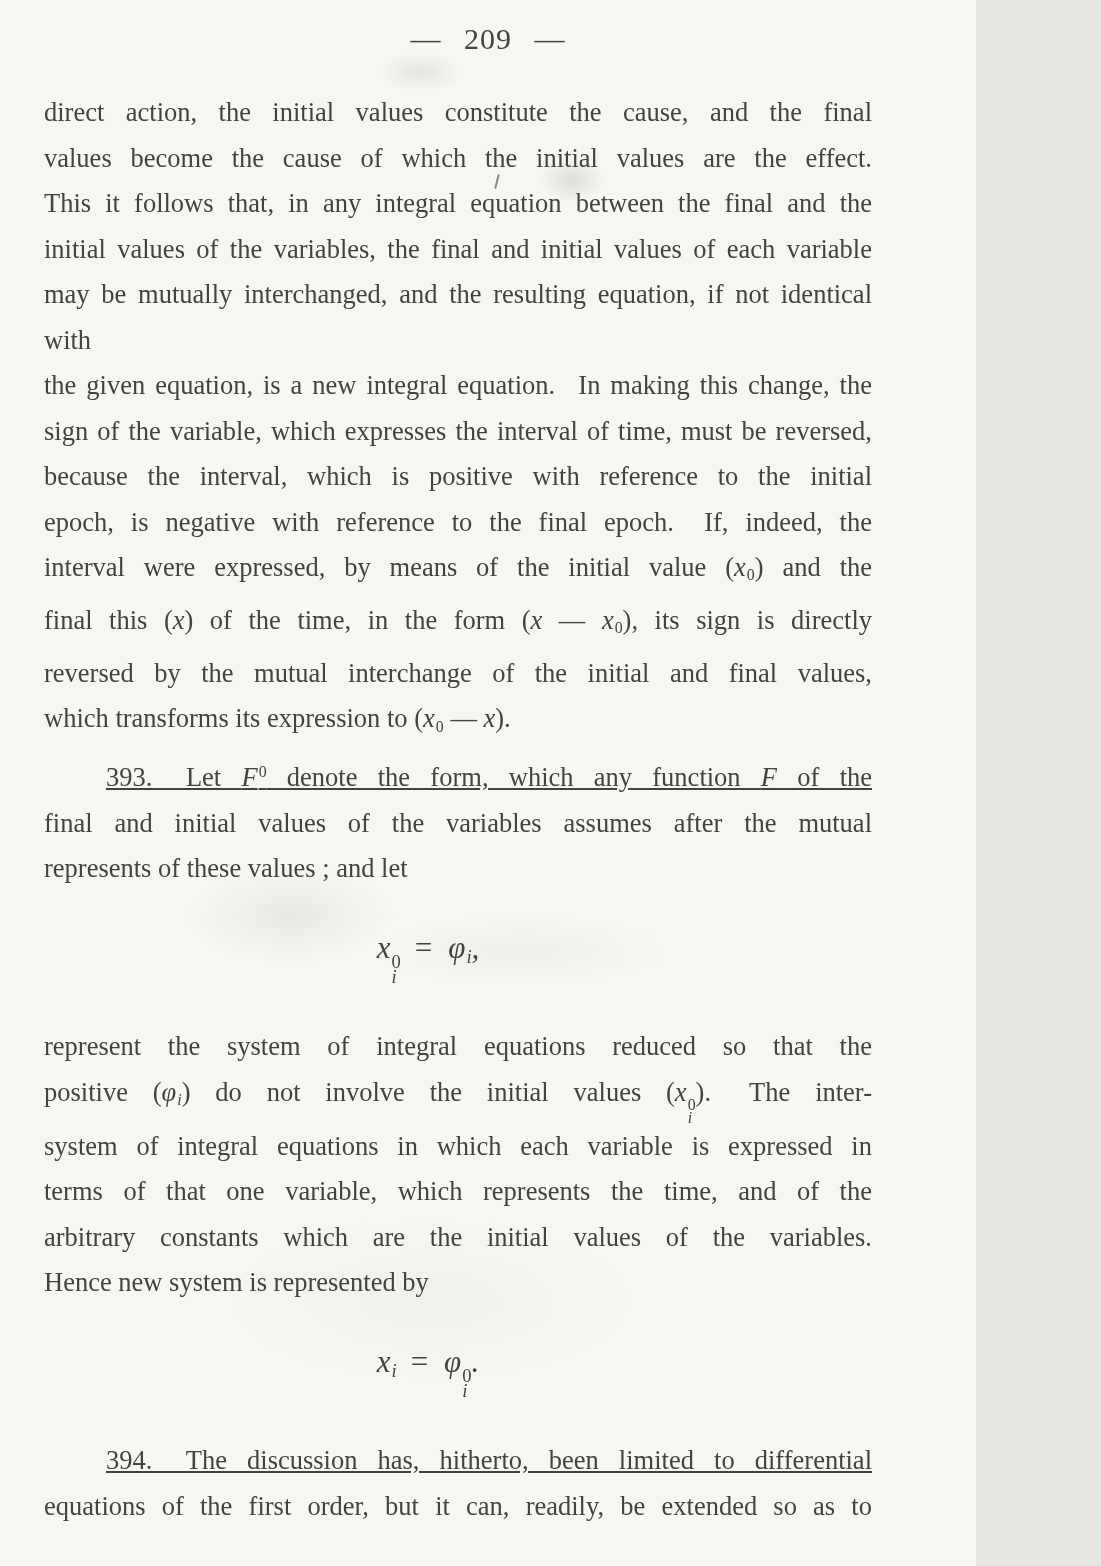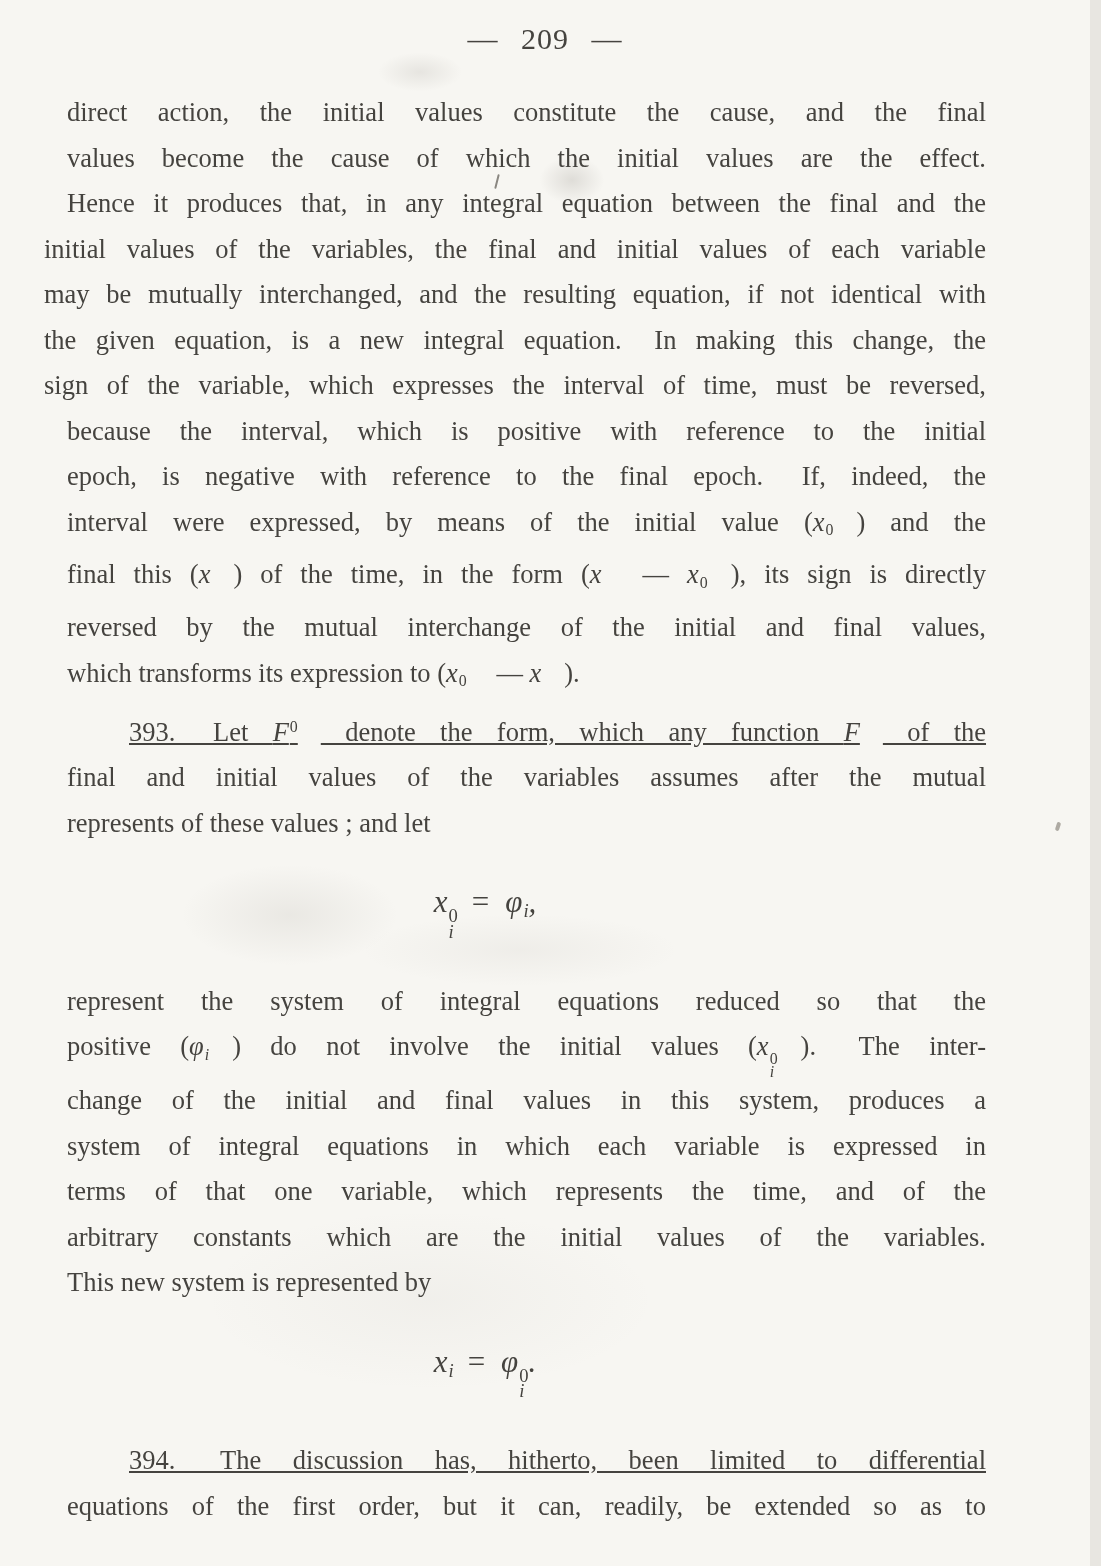--- a/index.html
+++ b/index.html
@@ -1,36 +1,36 @@
 <!DOCTYPE html>
 <html><head>
 <meta charset="utf-8">
 <style>
   html,body{margin:0;padding:0;background:#e8e6e1;}
   .page{
     position:relative;
-    width:1090px;height:1566px;
+    width:976px;height:1566px;
     margin:0;
     background:
       radial-gradient(ellipse 46px 34px at 572px 180px, rgba(125,120,112,0.20), transparent 70%),
       radial-gradient(ellipse 60px 28px at 420px 72px, rgba(130,124,116,0.14), transparent 70%),
       radial-gradient(ellipse 150px 70px at 290px 915px, rgba(138,132,122,0.12), transparent 72%),
       radial-gradient(ellipse 220px 50px at 520px 950px, rgba(138,132,122,0.08), transparent 72%),
       radial-gradient(ellipse 300px 120px at 430px 1300px, rgba(140,134,124,0.06), transparent 75%),
       #f7f6f2;
     color:#45433f;
     font-family:"Liberation Serif","DejaVu Serif",serif;
     overflow:hidden;
   }
   .header{padding-top:22px;text-align:center;font-size:30px;letter-spacing:1px;word-spacing:14px;}
   .pbody{margin:34px 104px 0 44px;font-size:26.5px;}
   .line{line-height:45.5px;text-align:justify;text-justify:inter-word;}
   .line.just{text-align-last:justify;}
   .line.ind{text-indent:62px;text-decoration:underline;}
-  .seg.r{font-style:normal;margin-left:23px;}
+  .seg.r{font-style:normal;}
   .seg.i{}
   .seg.m{font-style:italic;}
   .seg.e{font-style:normal;padding:0 14px;letter-spacing:2px;}
   .m{font-style:italic;white-space:nowrap;}
   .mb{font-style:italic;}
   .ss{display:inline-flex;flex-direction:column;align-items:flex-start;font-size:60%;line-height:0.82em;vertical-align:-0.55em;margin-left:1px;}
   .sp{font-style:normal;}
   .sb{font-style:italic;}
   .sup1{font-size:60%;vertical-align:0.55em;margin-left:1px;}
   .sub1{font-size:60%;vertical-align:-0.28em;margin-left:1px;}
@@ -40,21 +40,21 @@
   .artifact-tick{position:absolute;left:1056px;top:822px;width:4px;height:9px;background:#9b978f;transform:rotate(18deg);border-radius:2px;opacity:.8;}
 </style>
 </head>
 <body>
 
 <div class="page">
   <div class="header">— 209 —</div>
   <div class="pbody">
       <div class="line just"><span class="seg r">direct action, the initial values constitute the cause, and the final</span></div>
       <div class="line just"><span class="seg r">values become the cause of which the initial values are the effect.</span></div>
-      <div class="line just"><span class="seg r">Hence it produces that, </span><span class="seg i">in any integral equation between the final and the</span></div>
+      <div class="line just"><span class="seg r">This it follows that, </span><span class="seg i">in any integral equation between the final and the</span></div>
       <div class="line just"><span class="seg i">initial values of the variables, the final and initial values of each variable</span></div>
       <div class="line just"><span class="seg i">may be mutually interchanged, and the resulting equation, if not identical with</span></div>
       <div class="line just"><span class="seg i">the given equation, is a new integral equation.  In making this change, the</span></div>
       <div class="line just"><span class="seg i">sign of the variable, which expresses the interval of time, must be reversed,</span></div>
       <div class="line just"><span class="seg r">because the interval, which is positive with reference to the initial</span></div>
       <div class="line just"><span class="seg r">epoch, is negative with reference to the final epoch.  If, indeed, the</span></div>
       <div class="line just"><span class="seg r">interval were expressed, by means of the initial value (</span><span class="m"><span class="mb">x</span><span class="sub1 mn">0</span></span><span class="seg r">) and the</span></div>
       <div class="line just"><span class="seg r">final this (</span><span class="seg m">x</span><span class="seg r">) of the time, in the form (</span><span class="seg m">x</span><span class="seg r"> — </span><span class="m"><span class="mb">x</span><span class="sub1 mn">0</span></span><span class="seg r">), its sign is directly</span></div>
       <div class="line just"><span class="seg r">reversed by the mutual interchange of the initial and final values,</span></div>
       <div class="line"><span class="seg r">which transforms its expression to (</span><span class="m"><span class="mb">x</span><span class="sub1 mn">0</span></span><span class="seg r"> — </span><span class="seg m">x</span><span class="seg r">).</span></div>
@@ -63,25 +63,24 @@
       <div class="line"><span class="seg r">represents of these values ; and let</span></div>
       <div class="equation"><span class="m"><span class="mb">x</span><span class="ss">
             <span class="sp mn">0</span>
             <span class="sb">i</span>
           </span></span><span class="seg e">=</span><span class="m"><span class="mb">φ</span><span class="sub1">i</span></span><span class="seg m">,</span></div>
       <div class="line just"><span class="seg r">represent the system of integral equations reduced so that the</span></div>
       <div class="line just"><span class="seg r">positive (</span><span class="m"><span class="mb">φ</span><span class="sub1">i</span></span><span class="seg r">) do not involve the initial values (</span><span class="m"><span class="mb">x</span><span class="ss">
             <span class="sp mn">0</span>
             <span class="sb">i</span>
           </span></span><span class="seg r">).  The inter-</span></div>
-      <div class="line just"><span class="seg r">change of the initial and final values in this system, produces a</span></div>
       <div class="line just"><span class="seg r">system of integral equations in which each variable is expressed in</span></div>
       <div class="line just"><span class="seg r">terms of that one variable, which represents the time, and of the</span></div>
       <div class="line just"><span class="seg r">arbitrary constants which are the initial values of the variables.</span></div>
-      <div class="line"><span class="seg r">This new system is represented by</span></div>
+      <div class="line"><span class="seg r">Hence new system is represented by</span></div>
       <div class="equation"><span class="m"><span class="mb">x</span><span class="sub1">i</span></span><span class="seg e">=</span><span class="m"><span class="mb">φ</span><span class="ss">
             <span class="sp mn">0</span>
             <span class="sb">i</span>
           </span></span><span class="seg m">.</span></div>
       <div class="line just ind"><span class="seg r">394.  The discussion has, hitherto, been limited to differential</span></div>
       <div class="line just"><span class="seg r">equations of the first order, but it can, readily, be extended so as to</span></div>
     </div>
 
   <div class="artifact-slash"></div>
   <div class="artifact-tick"></div>

